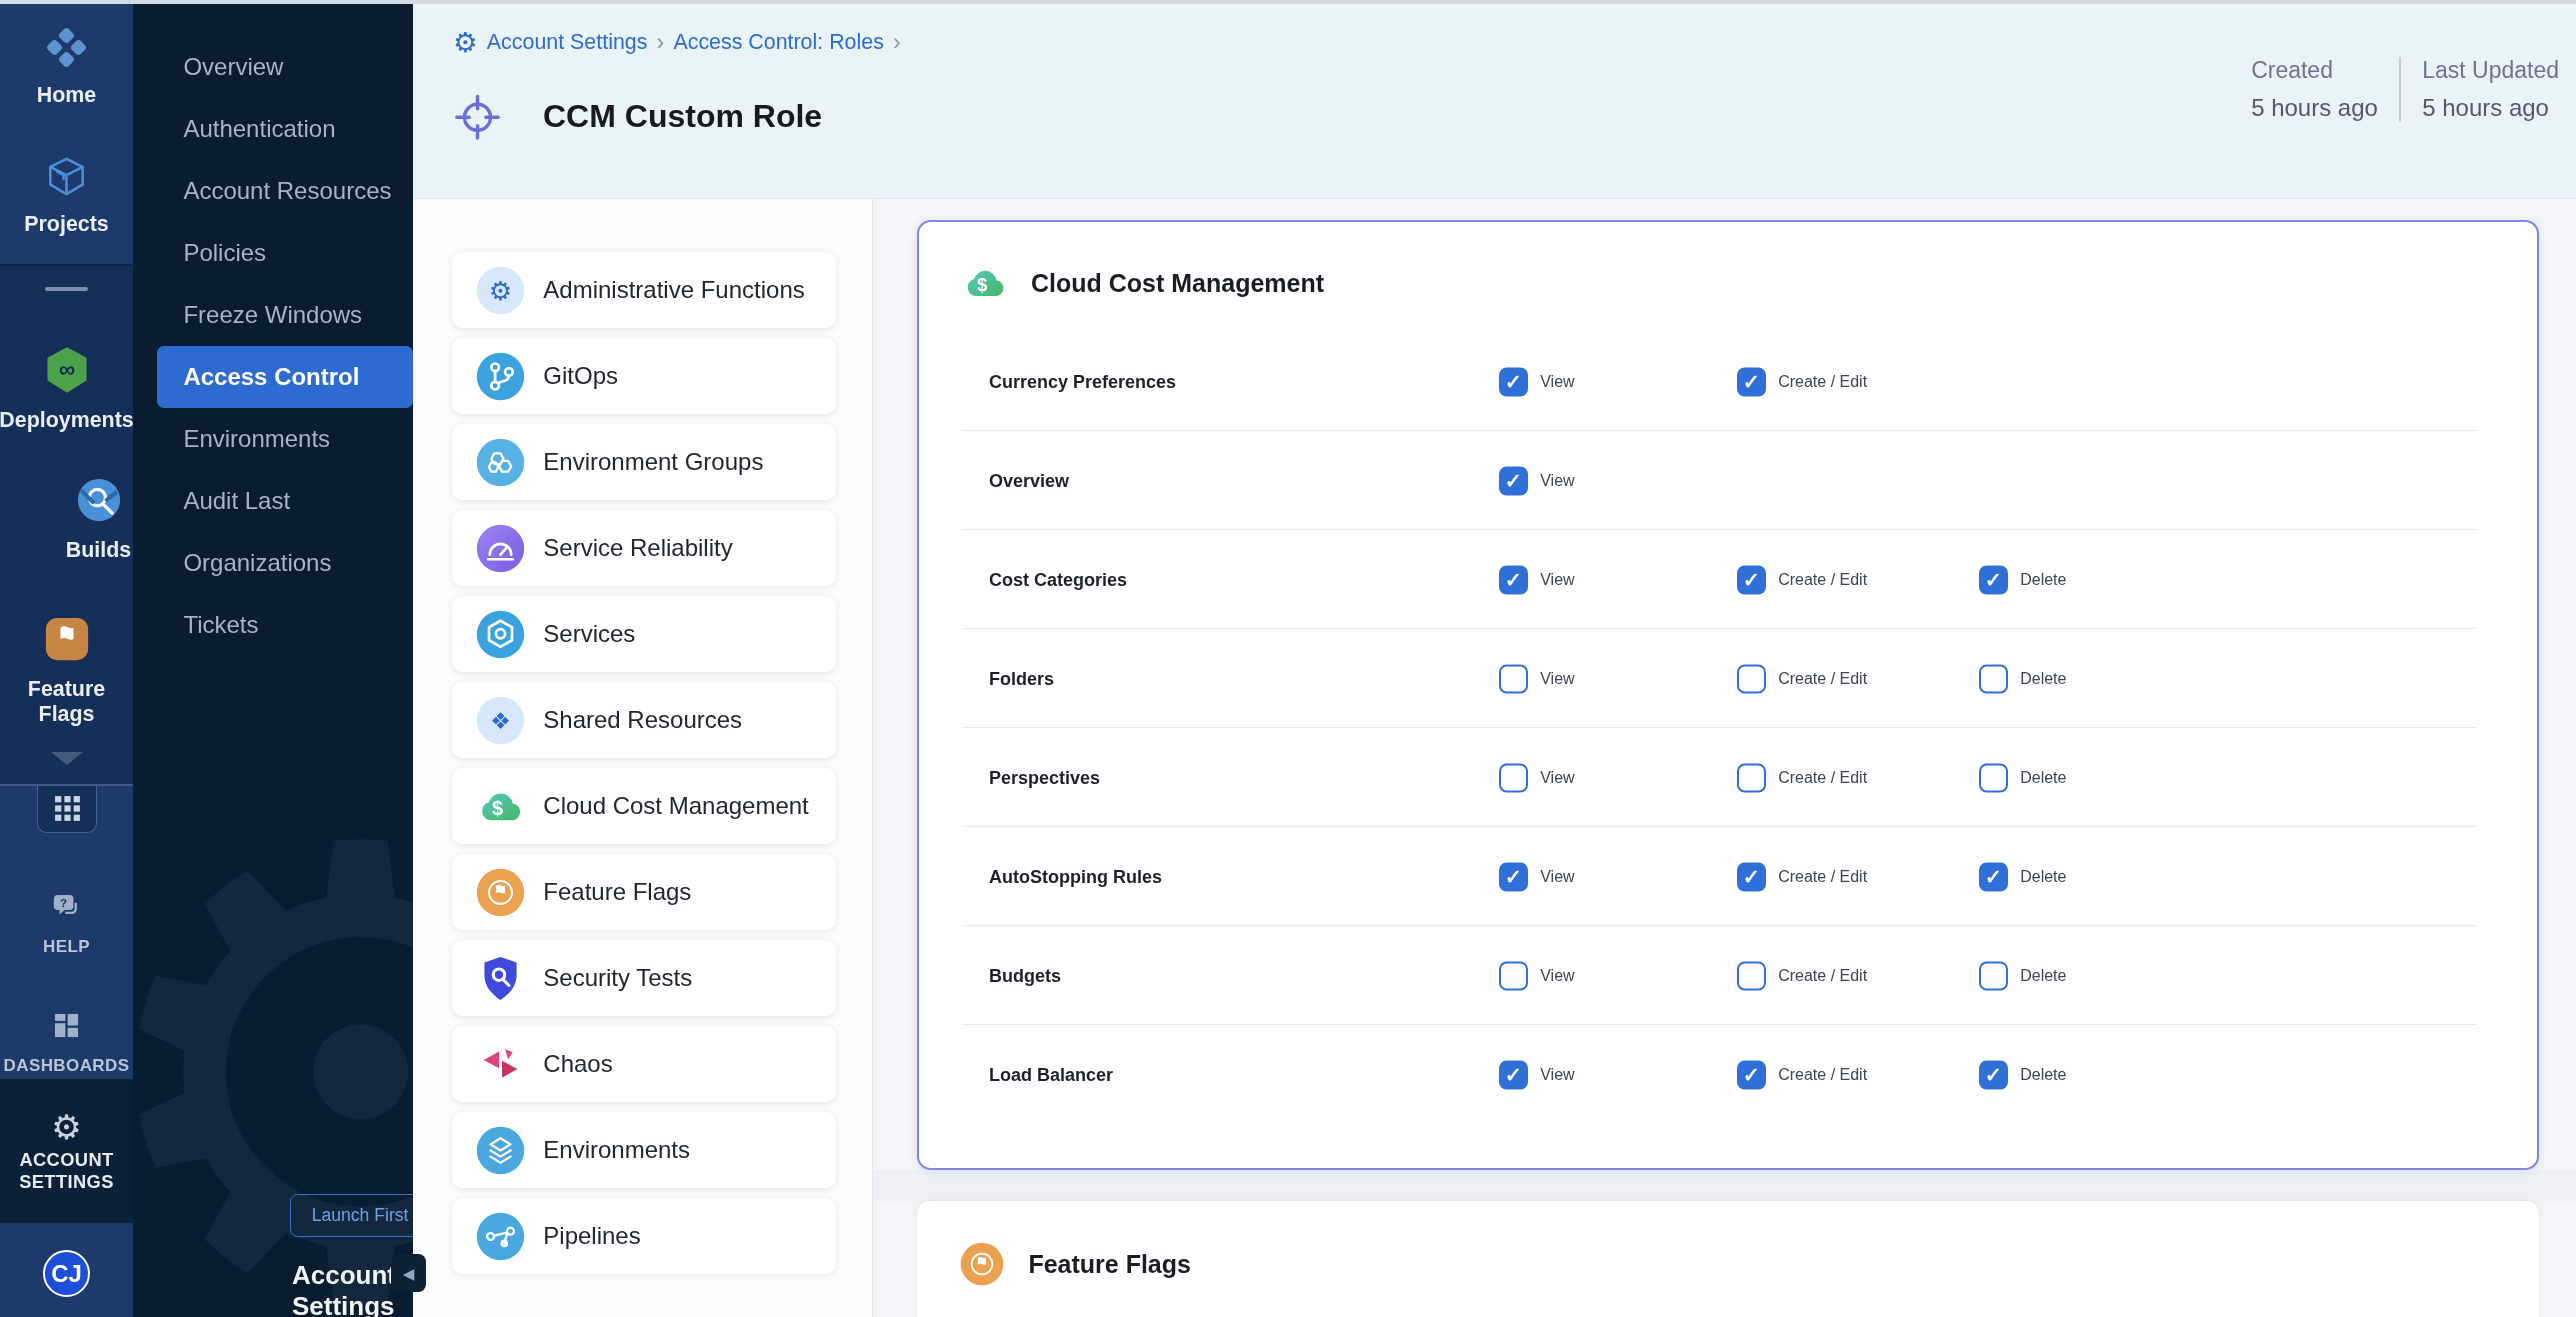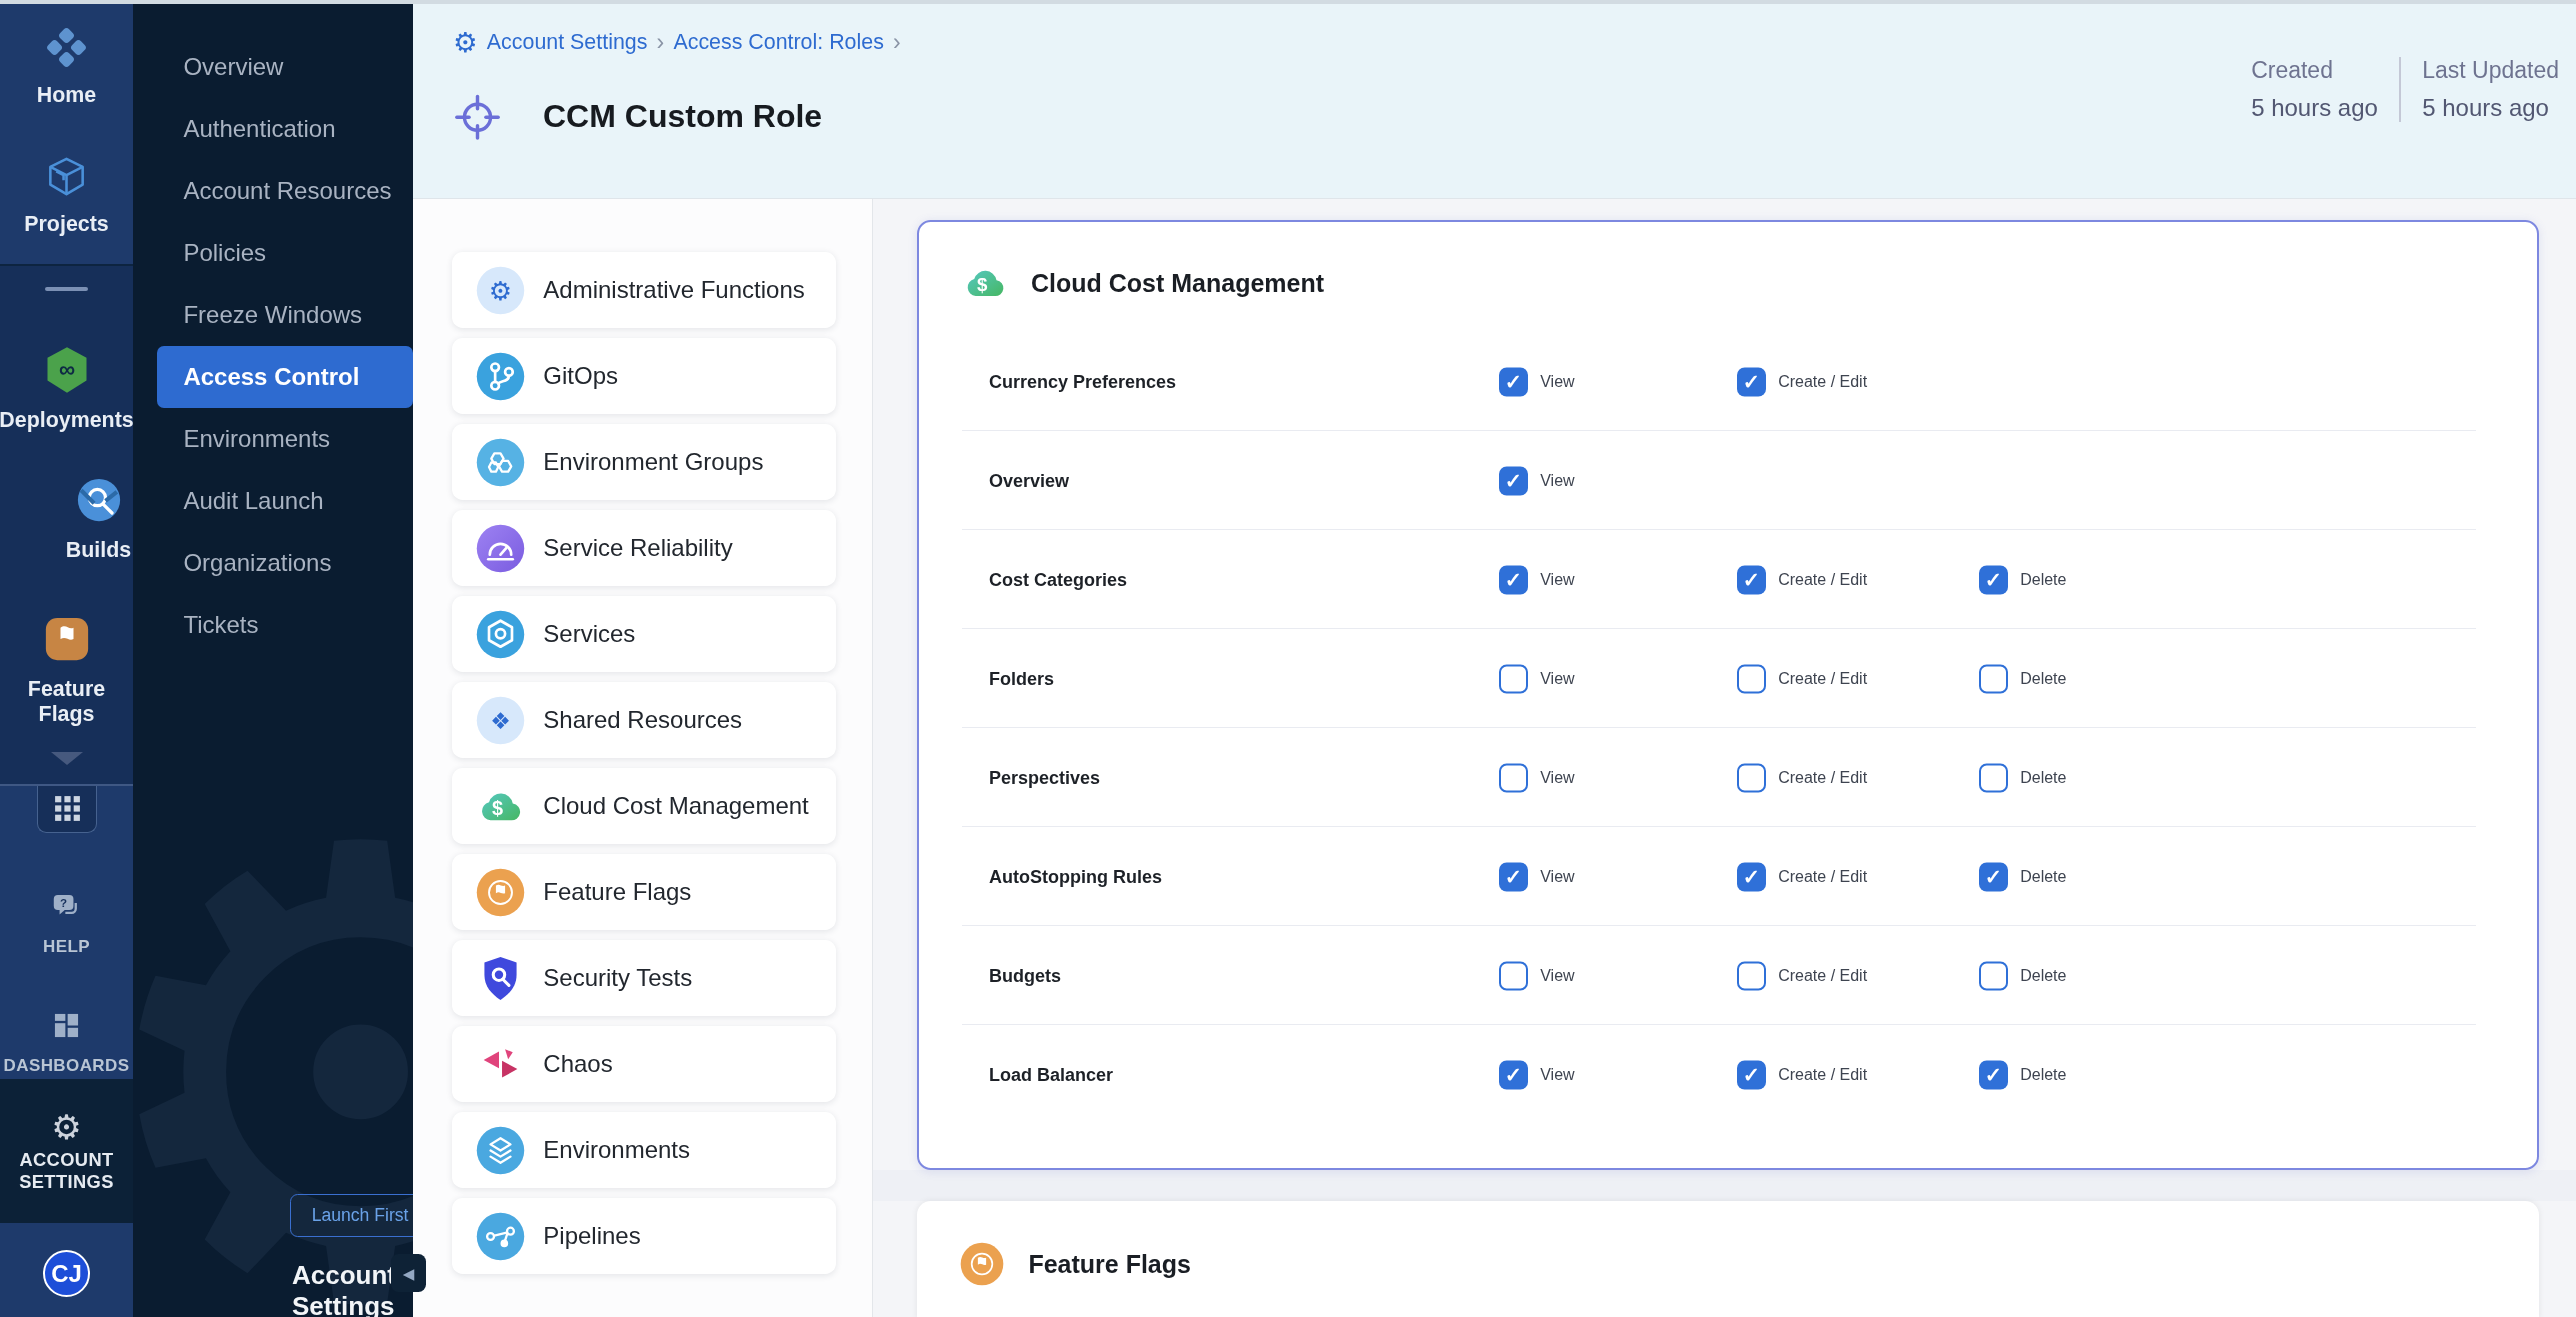--- a/index.html
+++ b/index.html
@@ -202,21 +202,21 @@
   <div class="abs" id="navpanel">
     <div id="nav-watermark">⚙</div>
     <div id="nav-items">
         <div class="nav-item">Overview</div>
         <div class="nav-item">Authentication</div>
         <div class="nav-item">Account Resources</div>
         <div class="nav-item">Policies</div>
         <div class="nav-item">Freeze Windows</div>
         <div class="nav-item active">Access Control</div>
         <div class="nav-item">Environments</div>
-        <div class="nav-item">Audit Launch</div>
+        <div class="nav-item">Audit Last</div>
         <div class="nav-item">Organizations</div>
         <div class="nav-item">Tickets</div>
       </div>
     <div class="abs" id="launch-btn">Launch First Generation</div>
     <div class="abs" id="nav-title">Account Settings</div>
   </div>
   <div class="abs" id="collapse-btn">◂</div>
 
   <div class="abs" id="header">
     <div id="breadcrumb">

